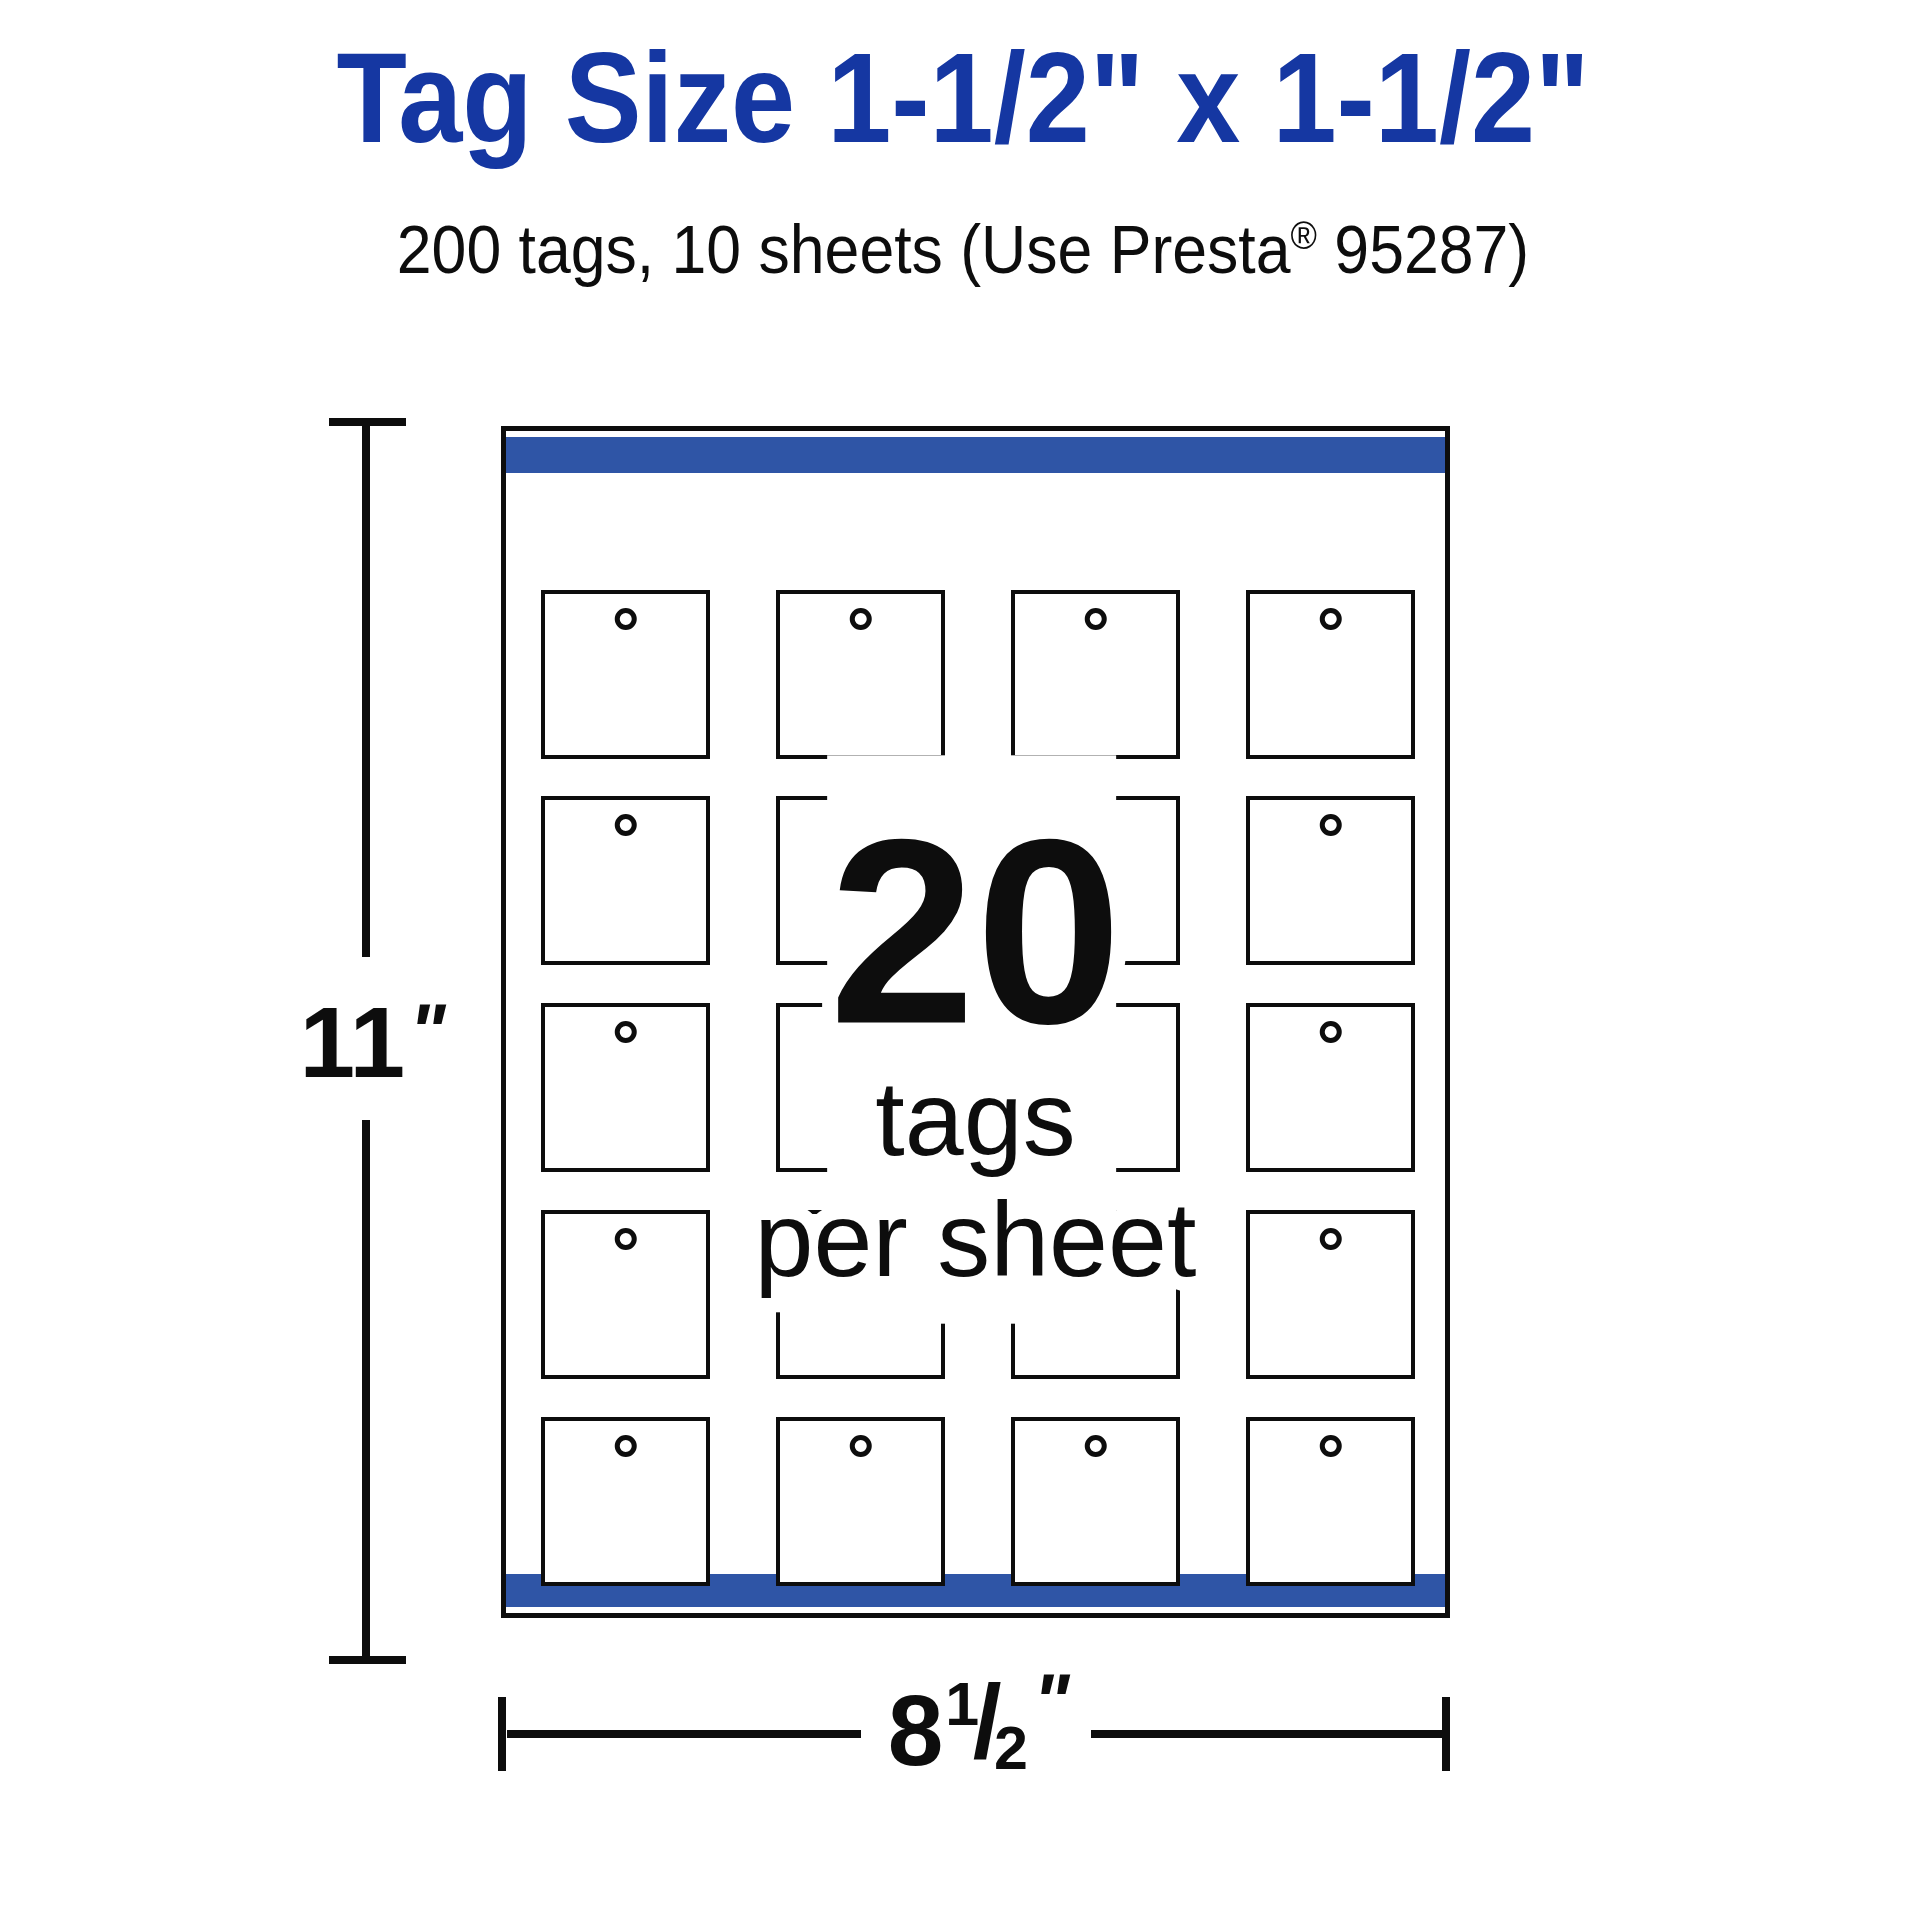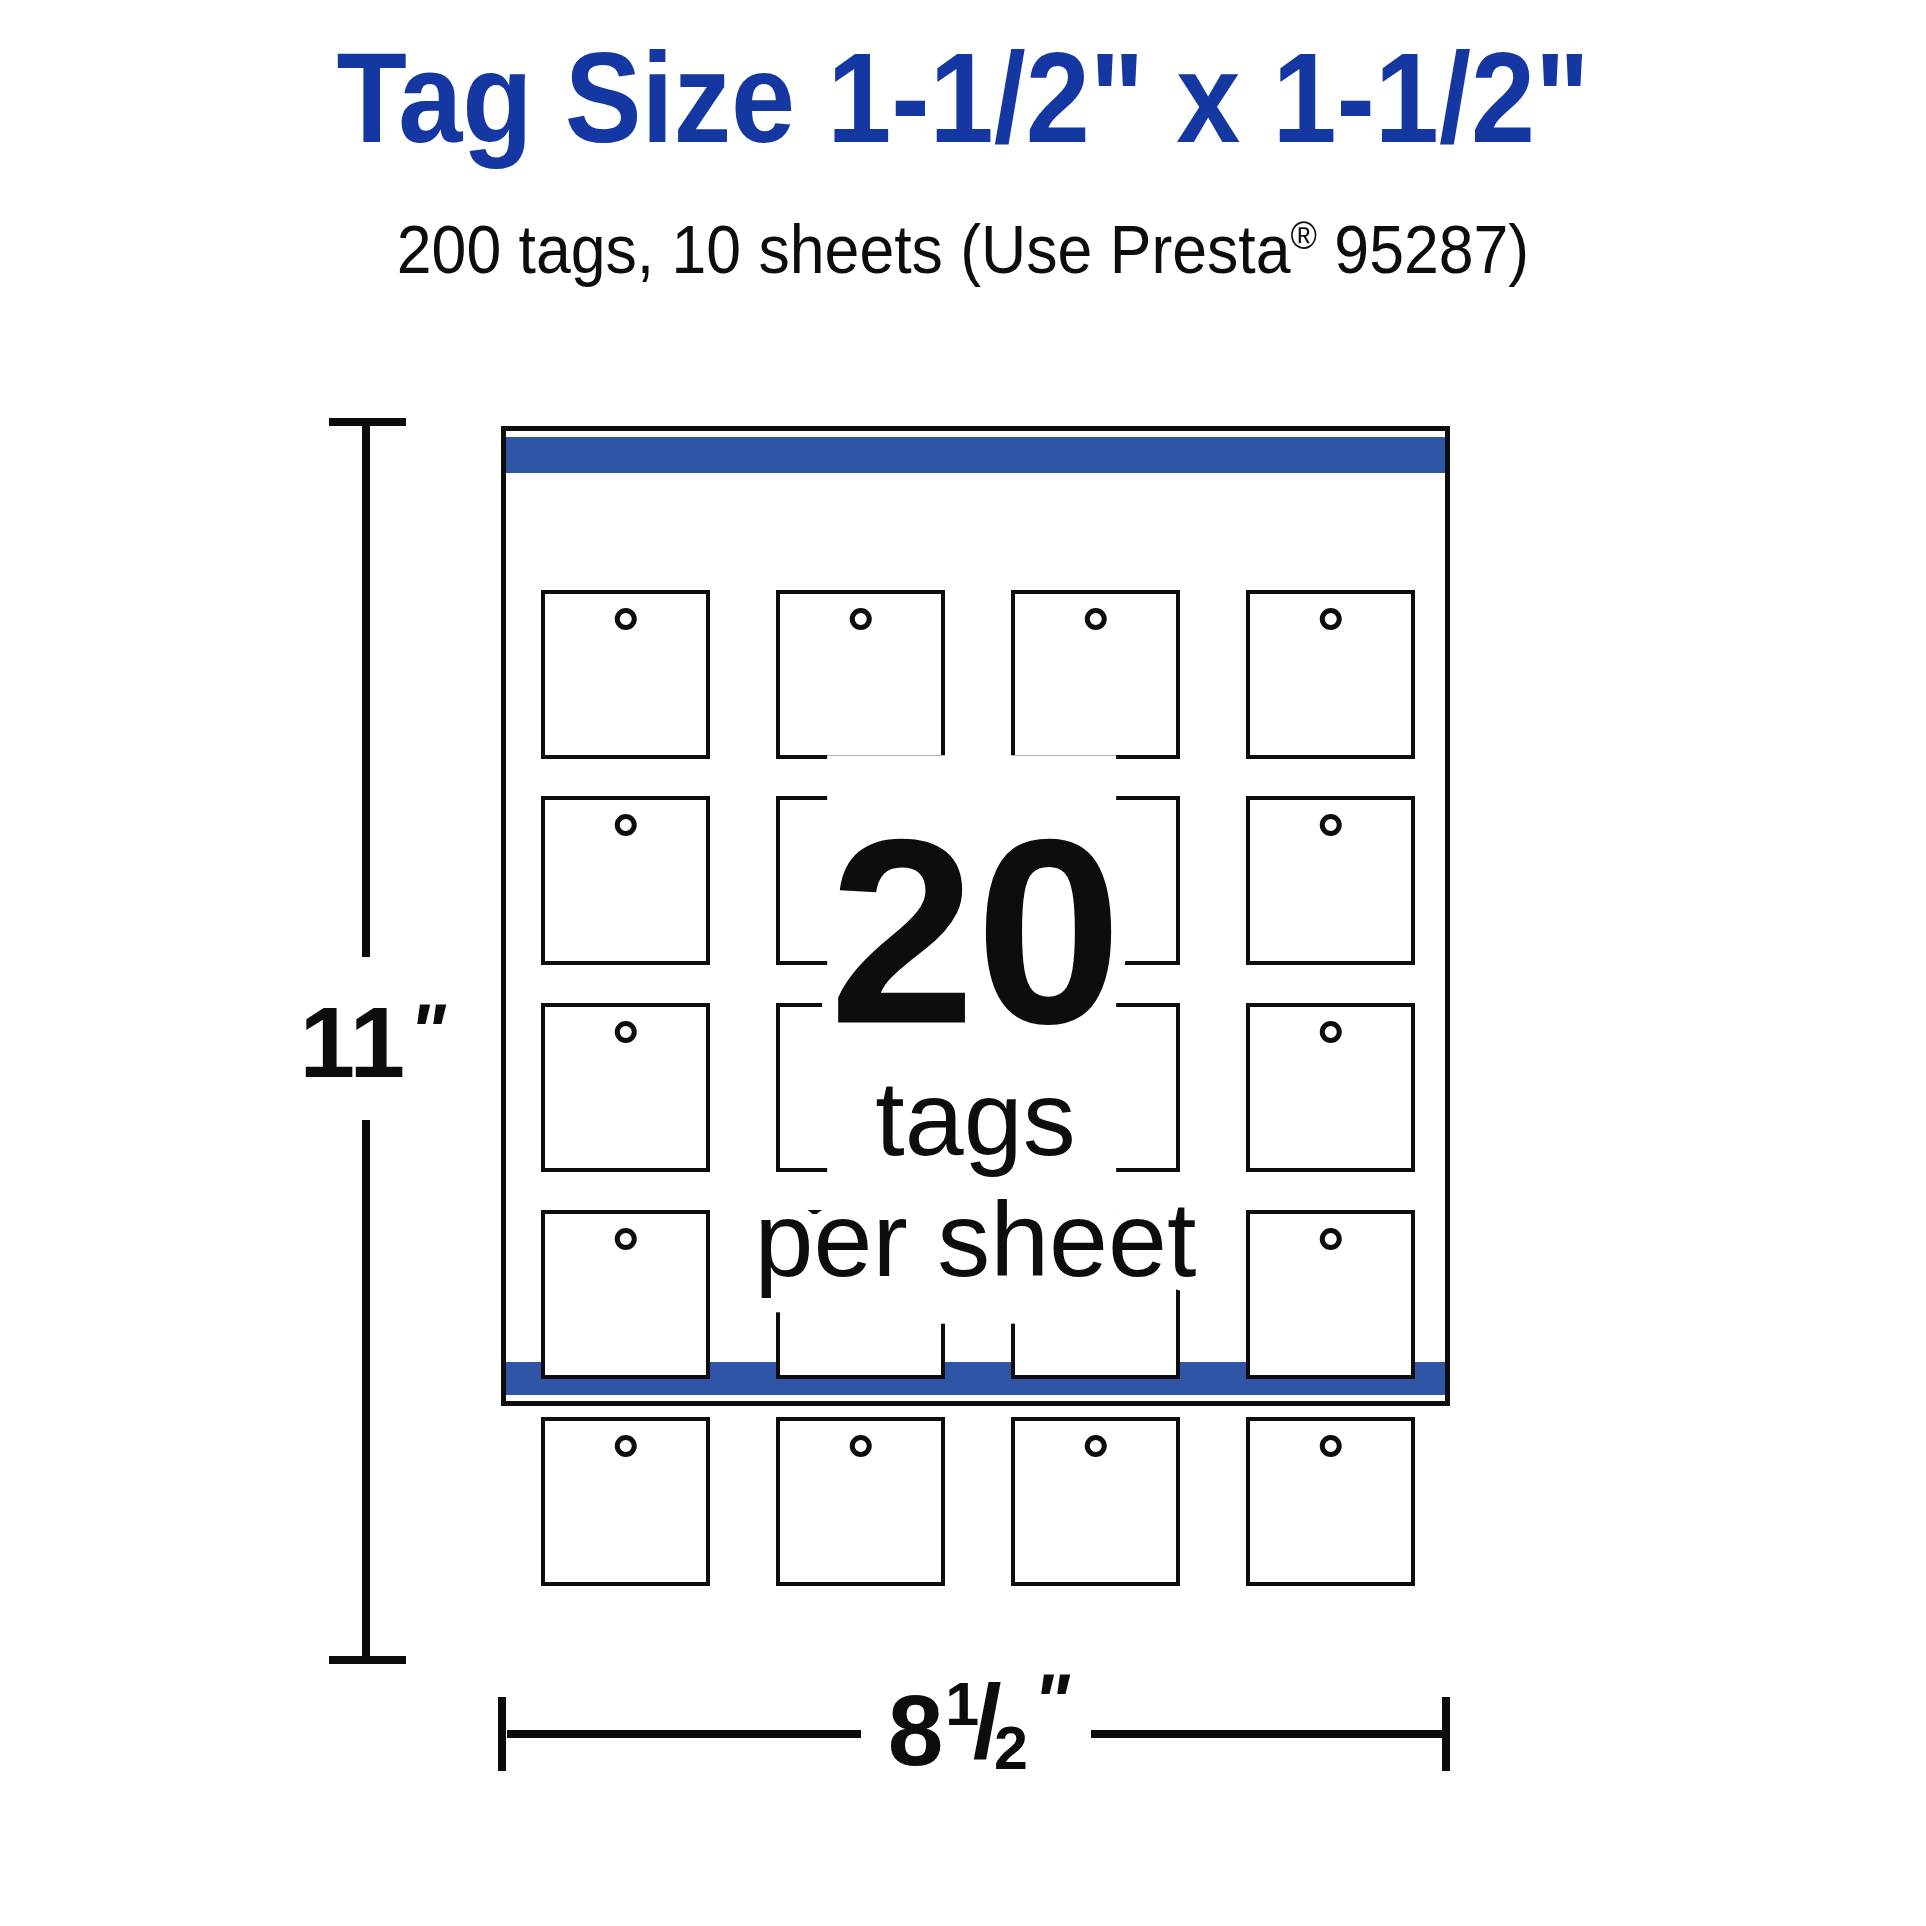--- a/index.html
+++ b/index.html
@@ -22,21 +22,21 @@
   }
   .subtitle{
     position:absolute;left:0;top:212px;width:100%;
     text-align:center;font-weight:400;font-size:68px;line-height:1.1;
     color:var(--ink);white-space:nowrap;
     transform:scaleX(.92);transform-origin:50% 50%;
   }
   .subtitle .reg{font-size:39px;position:relative;top:-24.4px;}
   
   .sheet{
-    position:absolute;left:501px;top:426px;width:949px;height:980px;
+    position:absolute;left:501px;top:426px;width:949px;height:1192px;
     box-sizing:border-box;border:5.1px solid var(--ink);background:#fff;
   }
   .stripe{position:absolute;left:0;right:0;background:var(--stripe-blue);}
   .stripe.top{top:6.4px;height:36px;}
   .stripe.bottom{bottom:6.4px;height:33px;}
   .tag-grid{position:absolute;left:0;top:0;right:0;bottom:0;}
   .tag{
     position:absolute;width:169px;height:169px;box-sizing:border-box;
     border:4.5px solid var(--ink);background:#fff;
   }

